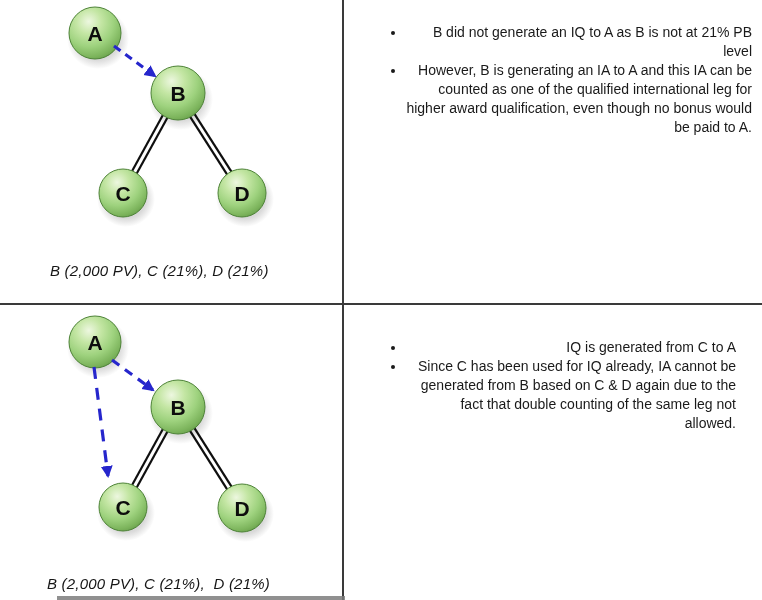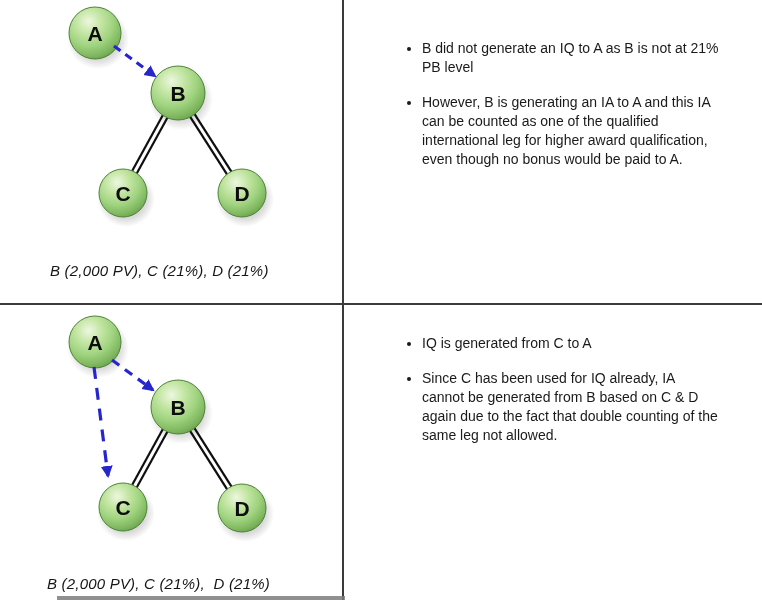--- a/index.html
+++ b/index.html
@@ -38,23 +38,23 @@
   .caption.bottom { left: 47px; top: 575px; }
   .bullets {
     position: absolute;
     margin: 0;
     padding-left: 22px;
     font-size: 14px;
     line-height: 19px;
     color: #1a1a1a;
     list-style-type: disc;
   }
-  .bullets li { margin: 16px; padding: 0; }
+  .bullets li { margin: 0; padding: 0; text-align: right; }
   .bullets.top { left: 384px; top: 23px; width: 346px; }
-  .bullets.bottom { left: 384px; top: 318px; width: 330px; }
+  .bullets.bottom { left: 384px; top: 338px; width: 330px; }
   .cutoff-bar {
     position: absolute;
     left: 57px; top: 596px;
     width: 288px; height: 4px;
     background: #7d7d7d;
     opacity: 0.85;
   }
   .node-label {
     font-family: "Liberation Sans", sans-serif;
     font-weight: bold;

